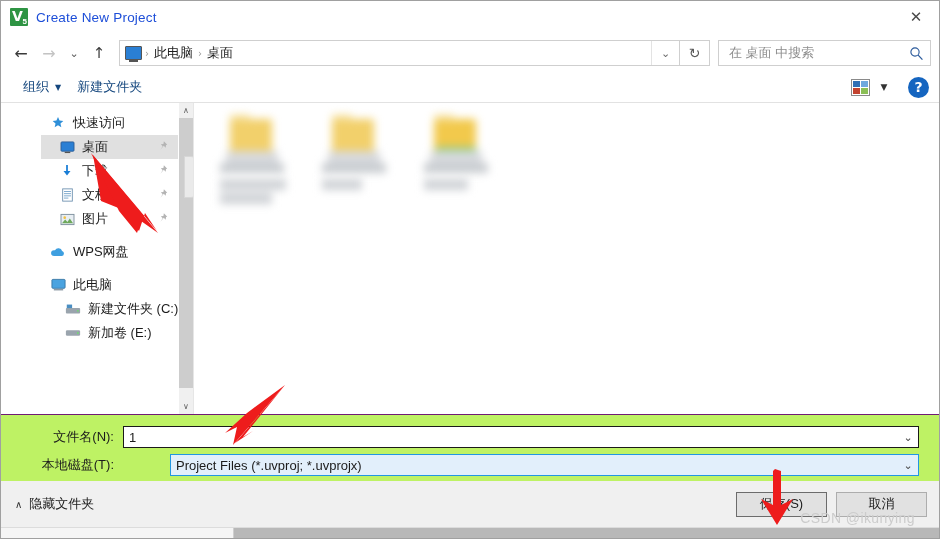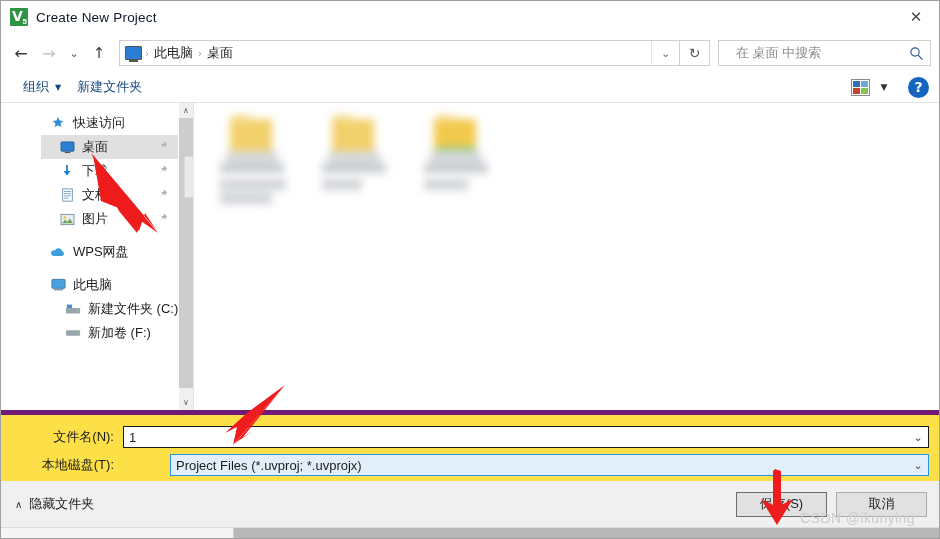--- a/index.html
+++ b/index.html
@@ -38,21 +38,21 @@
     color: #ffffff; font-size: 14px; font-weight: bold;
     font-family: "DejaVu Sans", sans-serif;
     line-height: 18px;
   }
   .app-icon .five {
     position: absolute; right: 1px; bottom: -1px;
     color: #ffffff; font-size: 8px; font-weight: bold;
     line-height: 10px;
   }
   .title-text {
-    font-size: 13.5px; color: #0f172a;
+    font-size: 13.5px; color: #1d4ed8;
     letter-spacing: .2px;
   }
   .close-btn {
     position: absolute; right: 0; top: 0;
     width: 46px; height: 32px;
     display: flex; align-items: center; justify-content: center;
     font-size: 15px; color: #4a4a4a;
     font-family: "DejaVu Sans", sans-serif;
   }
 
@@ -120,21 +120,21 @@
     display: flex; align-items: center; justify-content: center;
     color: #5a5a5a; font-size: 14px;
     font-family: "DejaVu Sans", sans-serif;
   }
   .searchbox {
     width: 213px; height: 26px;
     border: 1px solid #cfcfcf;
     background: #ffffff;
     margin-left: 8px;
     display: flex; align-items: center;
-    padding: 0 6px 0 17px;
+    padding: 0 6px 0 10px;
   }
   .search-ph {
     font-size: 13px; color: #8d8d8d; flex: 1;
     white-space: nowrap;
   }
   .search-icon {
     width: 15px; height: 15px; flex: none;
     color: #2b5a9b;
   }
 
@@ -296,23 +296,23 @@
   .thumb-label {
     height: 30px; margin-top: 2px;
     filter: blur(4px);
   }
   .lbl-line {
     height: 11px; background: #cfd2d6; margin: 0 4px 3px 4px;
   }
 
   
   .formarea {
-    background: #fde047;
-    border-top: 5px solid #701a75;
-    padding: 10px 10px 0 10px;
+    background: #bef264;
+    border-top: 1px solid #701a75;
+    padding: 10px 20px 0 10px;
     min-height: 57px;
   }
   .form-row {
     display: flex; align-items: center;
     height: 24px; margin-bottom: 4px;
   }
   .form-label {
     width: 112px; min-width: 112px;
     text-align: right; padding-right: 9px;
     font-size: 13px; color: #1b1b1b;
@@ -549,30 +549,30 @@
           <svg width="16" height="12" viewBox="0 0 18 12">
               <rect x="1" y="5" width="16" height="6" rx="1" fill="#9aa4ad"></rect>
               <rect x="2" y="1" width="6" height="4" fill="#4a8ec2"></rect>
               <circle cx="14.5" cy="8" r="1" fill="#6fdc6f"></circle>
             </svg>
         </span>
         <span>新建文件夹 (C:)</span>
       </div>
 
 
-
       <div class="nav-row indent2">
         <span class="ico">
           <svg width="16" height="10" viewBox="0 0 18 10">
               <rect x="1" y="2" width="16" height="6" rx="1.4" fill="#9aa4ad"></rect>
               <circle cx="14.5" cy="5" r="1" fill="#6fdc6f"></circle>
             </svg>
         </span>
-        <span>新加卷 (F:)</span>
-      </div>
+        <span>新加卷 (E:)</span>
+      </div>
+
     </div>
 
     <div class="sb-scroll">
       <div class="sb-arrow">∧</div>
       <div class="sb-track">
         <div class="sb-thumb"></div>
         <div class="sb-grip"></div>
       </div>
       <div class="sb-arrow">∨</div>
     </div>

